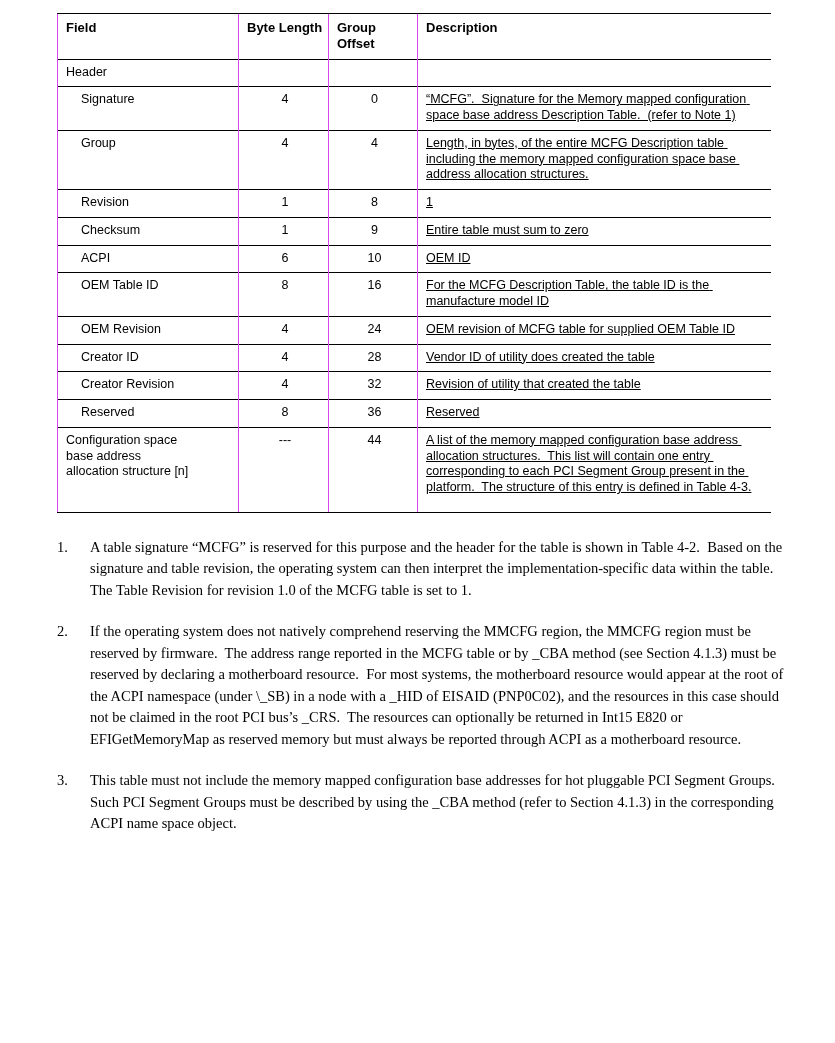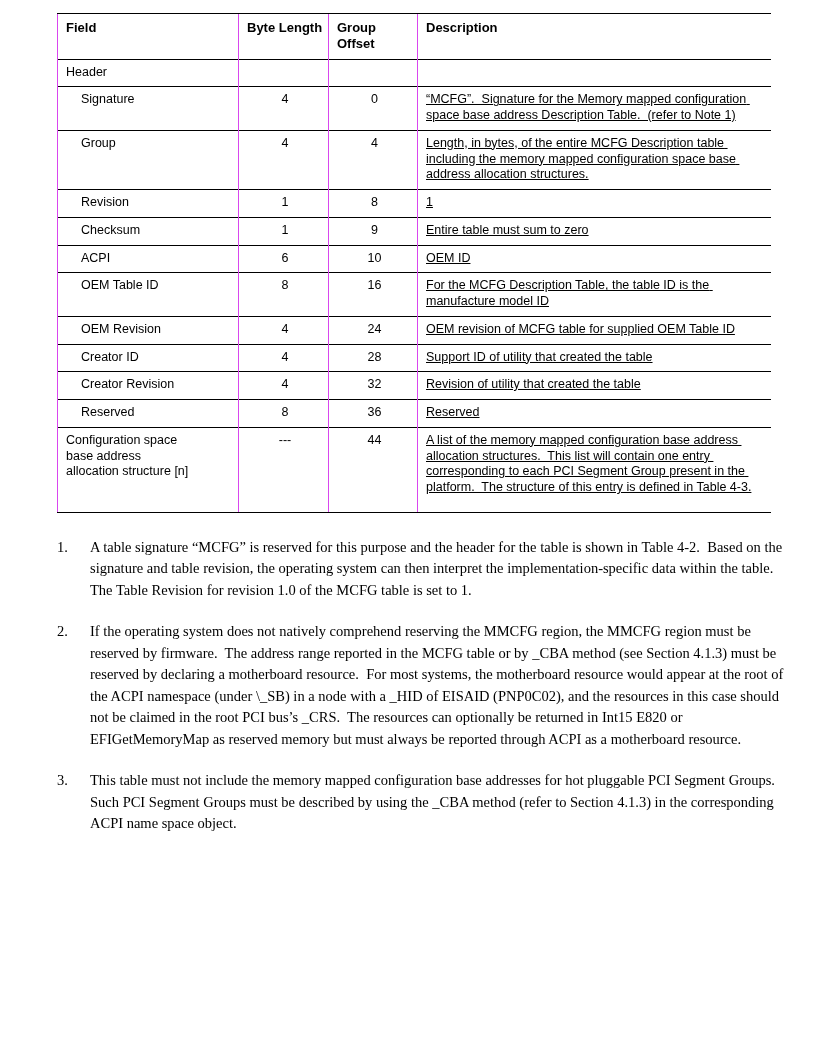--- a/index.html
+++ b/index.html
@@ -122,21 +122,21 @@
       <tr>
         <td class="c-field indent">OEM Revision</td>
         <td class="c-num">4</td>
         <td class="c-num">24</td>
         <td class="c-desc">OEM revision of MCFG table for supplied OEM Table ID</td>
       </tr>
       <tr>
         <td class="c-field indent">Creator ID</td>
         <td class="c-num">4</td>
         <td class="c-num">28</td>
-        <td class="c-desc">Support ID of utility that created the table</td>
+        <td class="c-desc">Vendor ID of utility does created the table</td>
       </tr>
       <tr>
         <td class="c-field indent">Creator Revision</td>
         <td class="c-num">4</td>
         <td class="c-num">32</td>
         <td class="c-desc">Revision of utility that created the table</td>
       </tr>
       <tr>
         <td class="c-field indent">Reserved</td>
         <td class="c-num">8</td>

